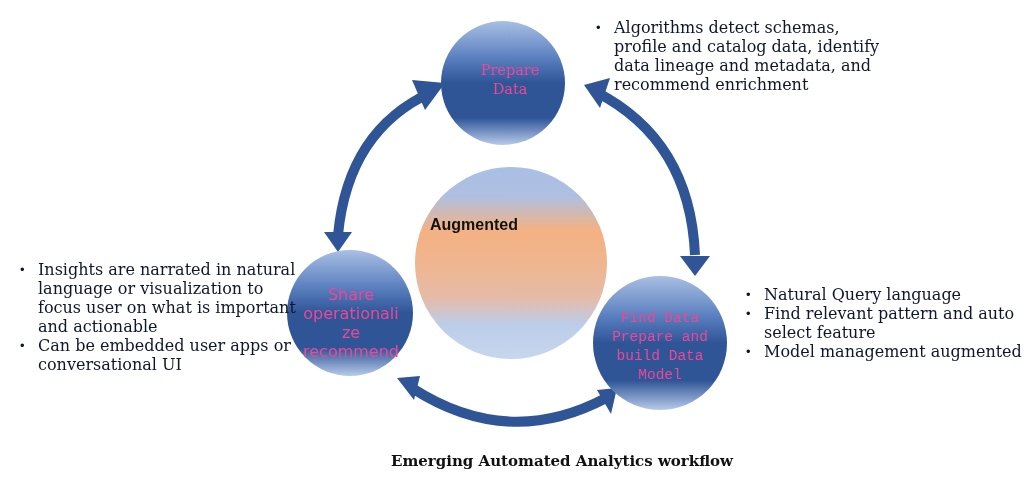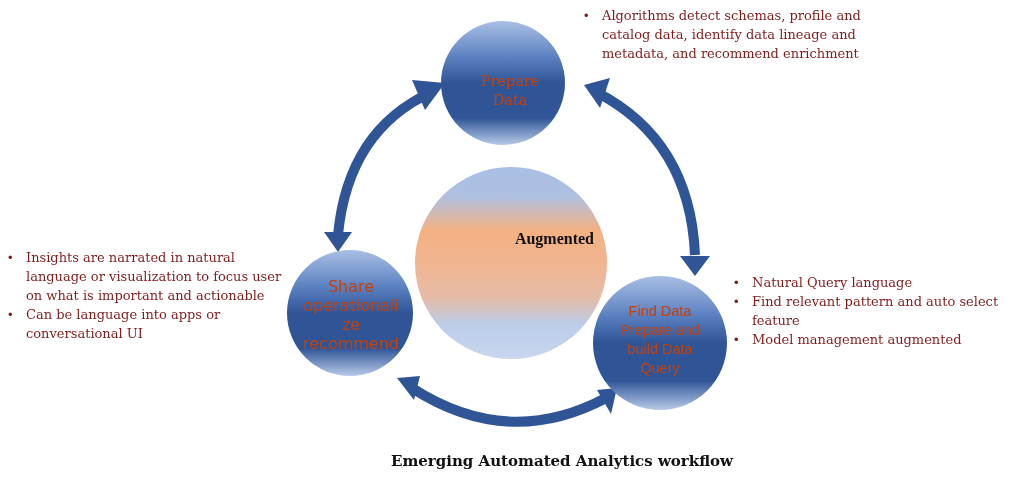--- a/index.html
+++ b/index.html
@@ -1,51 +1,51 @@
 <!DOCTYPE html>
 <html><head>
   <meta charset="utf-8">
   <style>
     html, body { margin: 0; padding: 0; background: #ffffff; }
     body { width: 1024px; height: 483px; position: relative; overflow: hidden; }
     #diagram { position: absolute; left: 0; top: 0; width: 1024px; height: 483px; }
     .bullets {
       position: absolute;
-      margin: 0; padding: 0;
+      margin: 12px; padding: 0;
       list-style: none;
       font-family: "DejaVu Serif", "Liberation Serif", serif;
-      font-size: 13px;
+      font-size: 16px;
       line-height: 19px;
-      color: #7f1d1d;
+      color: #0f172a;
     }
     .bullets li { position: relative; padding-left: 18px; }
     .bullets li::before {
       content: "\2022";
       position: absolute; left: 0; top: 0;
       font-family: "Liberation Sans", sans-serif;
       font-size: 13px;
     }
     #bullets-prepare { left: 584px; top: 6px; width: 300px; }
     #bullets-share { left: 8px; top: 248px; width: 290px; }
     #bullets-find { left: 734px; top: 273px; width: 290px; }
     .node-label {
       position: absolute;
       text-align: center;
-      color: #c2410c;
+      color: #ec4899;
       font-size: 14.5px;
       line-height: 19px;
-      display: flex; align-items: flex-end; justify-content: center;
+      display: flex; align-items: center; justify-content: center;
     }
     #label-prepare { left: 450px; top: 50px; width: 120px; height: 60px; font-family: "DejaVu Serif", "Liberation Serif", serif; }
     #label-share { left: 296px; top: 293px; width: 110px; height: 60px; font-family: "DejaVu Sans", "Liberation Sans", sans-serif; font-size: 16px; }
-    #label-find { left: 600px; top: 288px; width: 120px; height: 90px; font-family: Liberation Sans, sans-serif; }
+    #label-find { left: 600px; top: 302px; width: 120px; height: 90px; font-family: Liberation Mono, monospace; }
     #label-center {
-      position: absolute; left: 430px; top: 228px; width: 164px; height: 50px;
-      text-align: right; color: #111111;
-      font-family: Liberation Serif, serif;
+      position: absolute; left: 430px; top: 214px; width: 164px; height: 50px;
+      text-align: left; color: #111111;
+      font-family: Liberation Sans, sans-serif;
       font-weight: bold; font-size: 16px; line-height: 21px;
     }
     #caption {
       position: absolute; left: 0; width: 1124px; top: 452px;
       text-align: center;
       font-family: "DejaVu Serif", "Liberation Serif", serif;
       font-weight: bold; font-size: 15px; color: #111111;
     }
   </style>
 </head>
@@ -106,35 +106,35 @@
     <div>operationali</div>
     <div>ze recommend</div>
   </div>
 </div>
 
 <div id="label-find" class="node-label">
   <div>
     <div>Find Data</div>
     <div>Prepare and</div>
     <div>build Data</div>
-    <div>Query</div>
+    <div>Model</div>
   </div>
 </div>
 
 <div id="label-center">
   <div>Augmented</div>
 </div>
 
 <ul id="bullets-prepare" class="bullets">
   <li>Algorithms detect schemas, profile and catalog data, identify data lineage and metadata, and recommend enrichment</li>
 </ul>
 
 <ul id="bullets-share" class="bullets">
   <li>Insights are narrated in natural language or visualization to focus user on what is important and actionable</li>
-  <li>Can be language into apps or conversational UI</li>
+  <li>Can be embedded user apps or conversational UI</li>
 </ul>
 
 <ul id="bullets-find" class="bullets">
   <li>Natural Query language</li>
   <li>Find relevant pattern and auto select feature</li>
   <li>Model management augmented</li>
 </ul>
 
 <div id="caption">Emerging Automated Analytics workflow</div>
 

